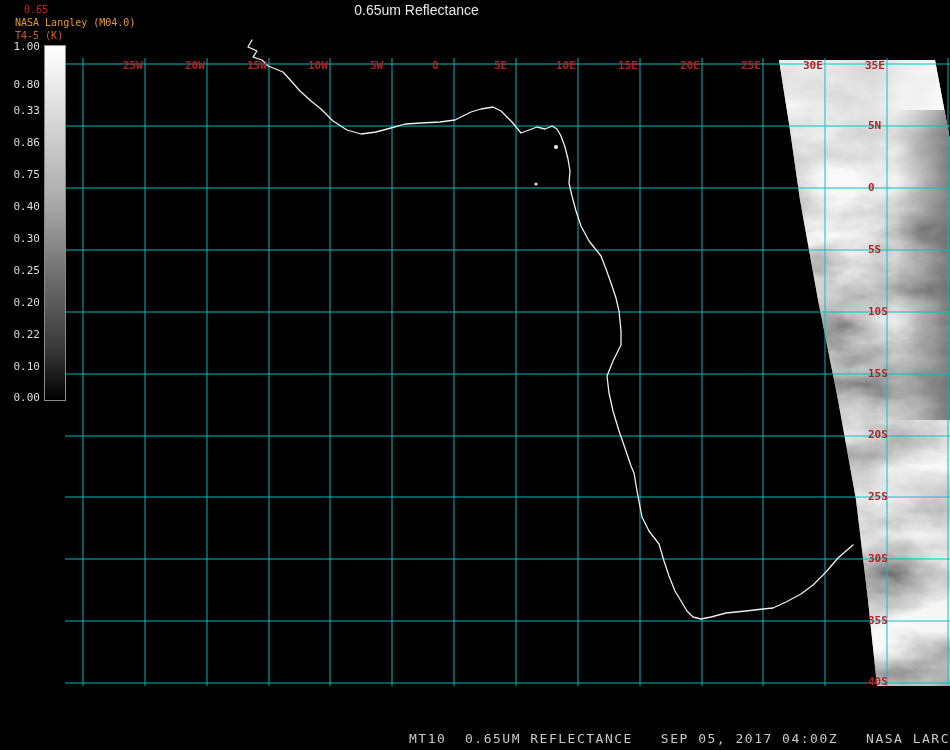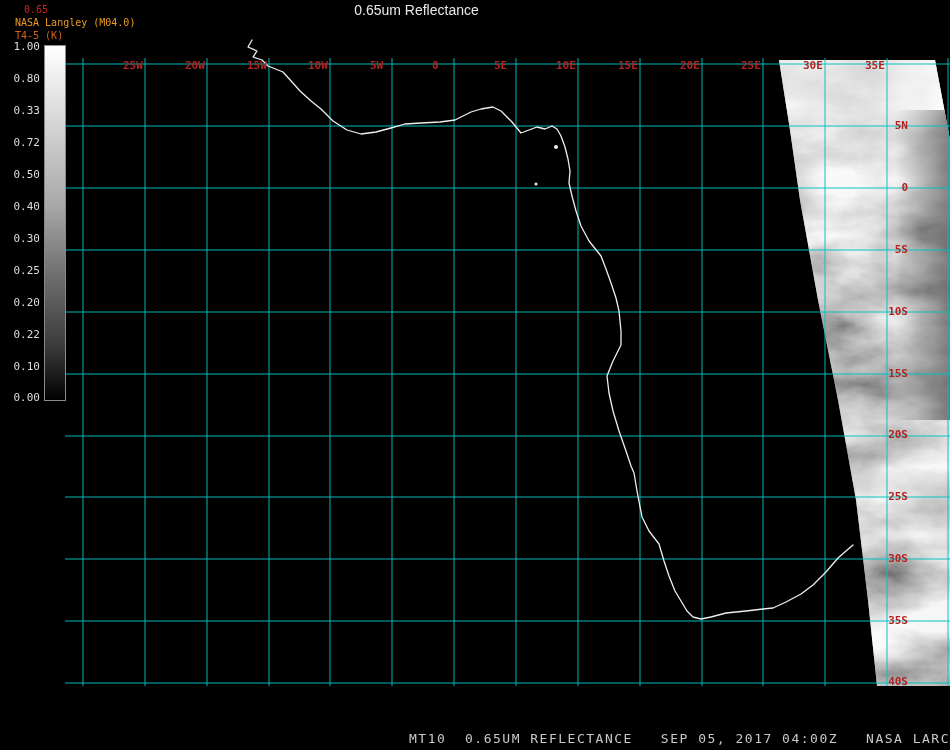--- a/index.html
+++ b/index.html
@@ -18,21 +18,21 @@
   .ann-aux{left:15px;top:30px;color:#d4621a;}
 
   .colorbar{left:44px;top:45px;width:20px;height:354px;
             background:linear-gradient(to bottom,#ffffff 0%,#d9d9d9 20%,#a8a8a8 45%,#6e6e6e 65%,#3a3a3a 85%,#000000 100%);
             border:1px solid #8a8a8a;}
   .cb-tick{left:0;width:40px;text-align:right;color:#dddddd;
            font-family:"DejaVu Sans Mono",monospace;font-size:11px;line-height:12px;}
 
   .lon-label{width:44px;margin-left:-22px;text-align:left;top:60px;color:#b22222;
              font-family:"DejaVu Sans Mono",monospace;font-weight:bold;font-size:11px;line-height:12px;}
-  .lat-label{left:868px;width:40px;text-align:right;color:#b22222;
+  .lat-label{left:868px;width:40px;color:#b22222;
              font-family:"DejaVu Sans Mono",monospace;font-weight:bold;font-size:11px;line-height:12px;}
 
   .footer-caption{left:0;top:731px;width:950px;text-align:right;color:#c8c8c8;
                   font-family:"DejaVu Sans Mono",monospace;font-size:13px;letter-spacing:1.5px;white-space:pre;}
 </style>
 </head>
 <body>
 
 <div class="page">
 
@@ -112,24 +112,24 @@
   <div class="abs title-block">
     <div class="title-line1">0.65um Reflectance</div>
   </div>
 
   <span class="abs ann ann-channel">0.65</span>
   <span class="abs ann ann-source">NASA Langley (M04.0)</span>
   <span class="abs ann ann-aux">T4-5 (K)</span>
 
   <div class="abs colorbar"></div>
   <span class="abs cb-tick" style="top:41px">1.00</span>
-  <span class="abs cb-tick" style="top:73px">0.80</span>
+  <span class="abs cb-tick" style="top:79px">0.80</span>
   <span class="abs cb-tick" style="top:105px">0.33</span>
-  <span class="abs cb-tick" style="top:137px">0.72</span>
-  <span class="abs cb-tick" style="top:169px">0.50</span>
+  <span class="abs cb-tick" style="top:137px">0.86</span>
+  <span class="abs cb-tick" style="top:169px">0.75</span>
   <span class="abs cb-tick" style="top:201px">0.40</span>
   <span class="abs cb-tick" style="top:233px">0.30</span>
   <span class="abs cb-tick" style="top:265px">0.25</span>
   <span class="abs cb-tick" style="top:297px">0.20</span>
   <span class="abs cb-tick" style="top:329px">0.22</span>
   <span class="abs cb-tick" style="top:361px">0.10</span>
   <span class="abs cb-tick" style="top:392px">0.00</span>
 
   <span class="abs lon-label" style="left:145px">25W</span>
   <span class="abs lon-label" style="left:207px">20W</span>

